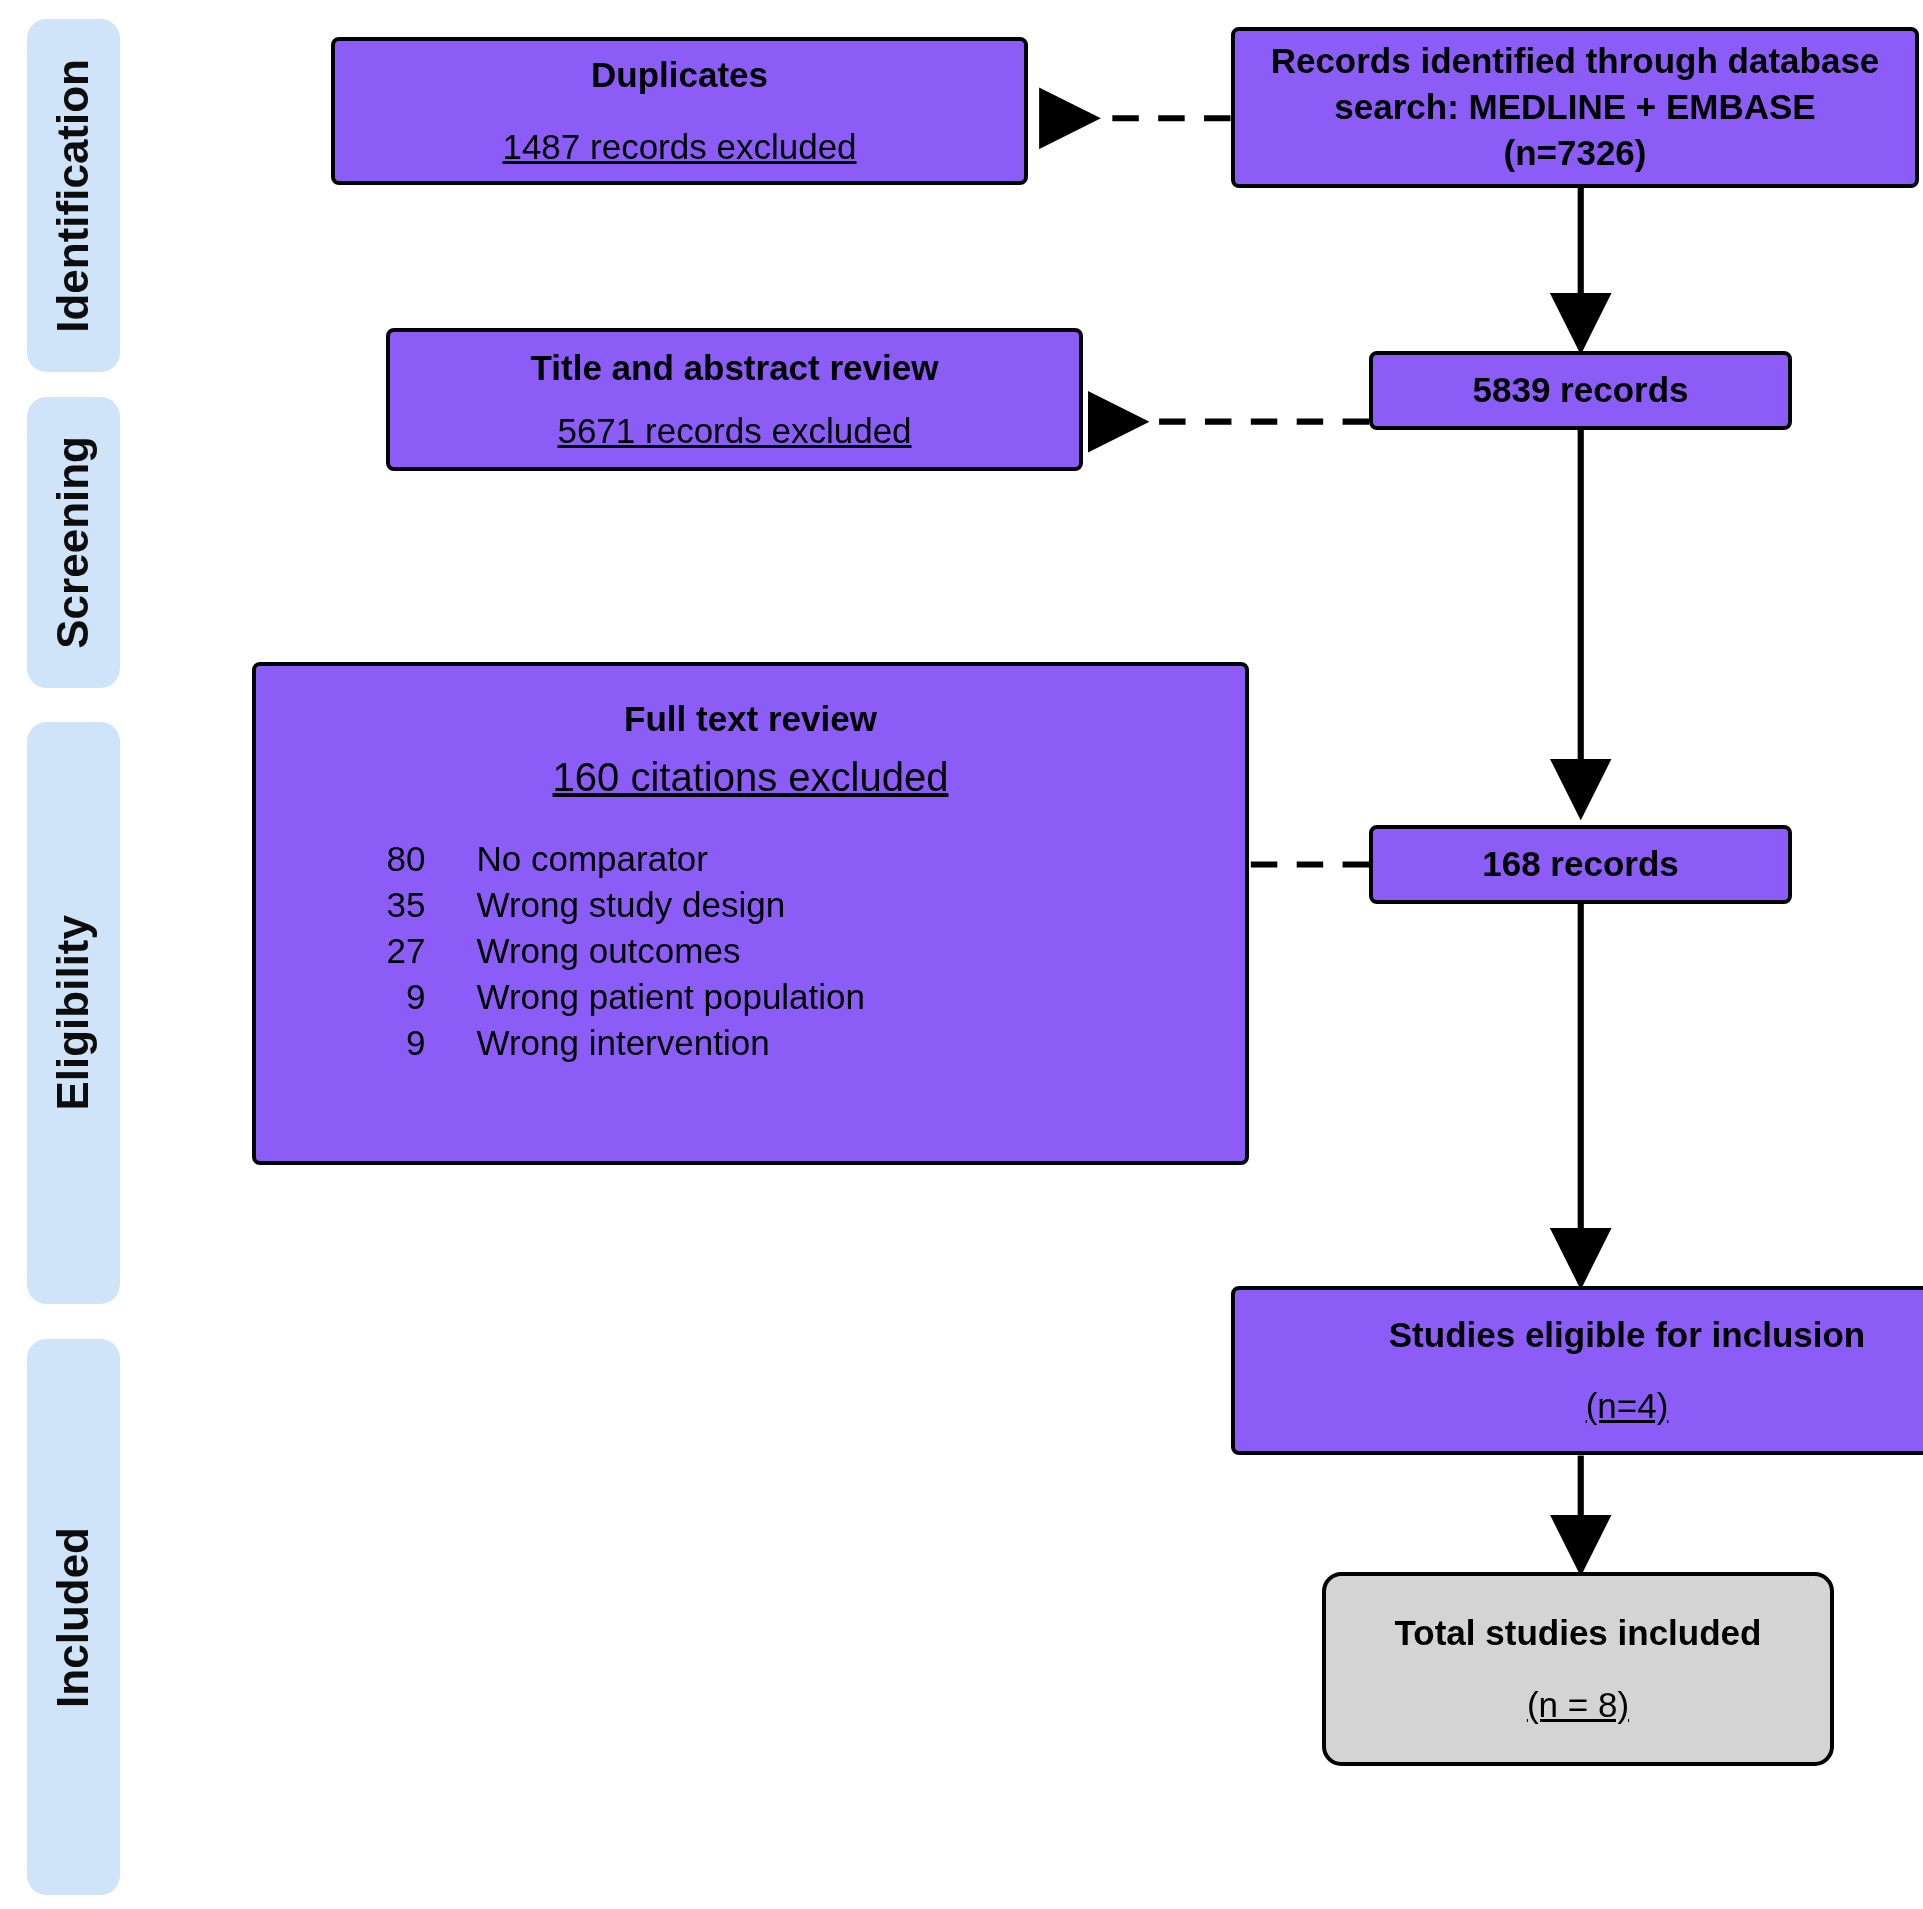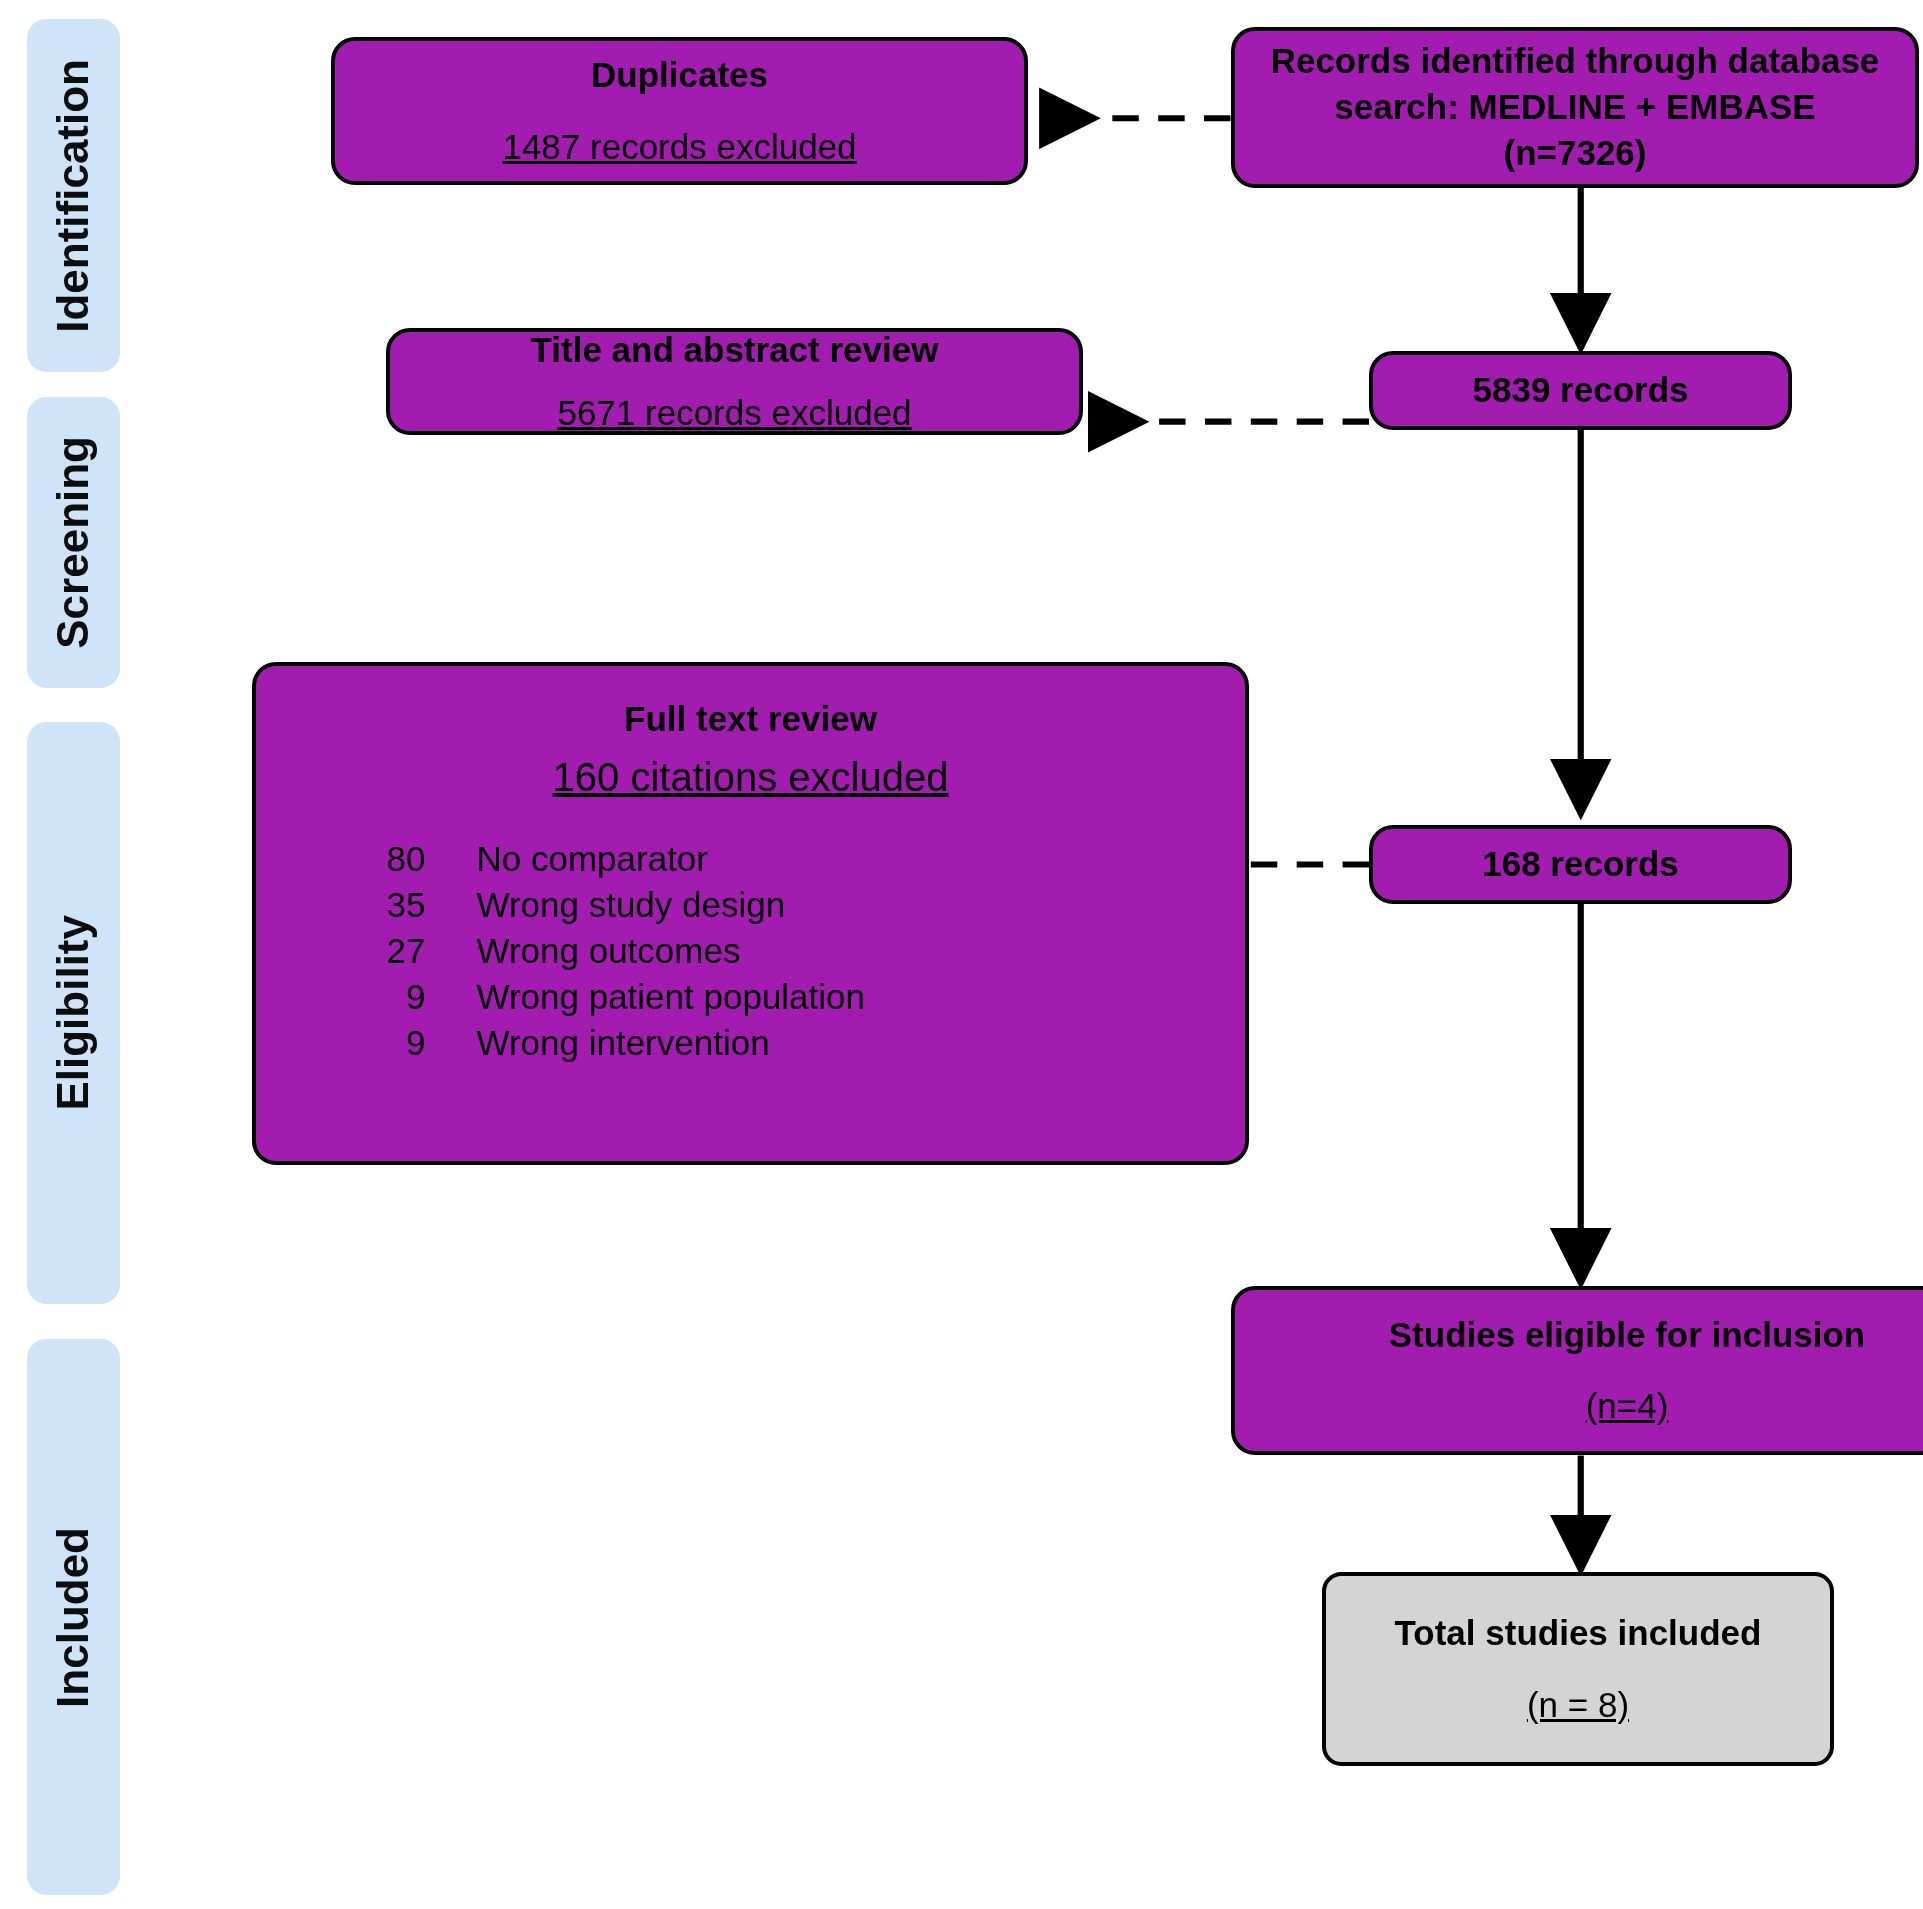--- a/index.html
+++ b/index.html
@@ -36,22 +36,22 @@
     letter-spacing: 0px;
     color: #0d0d0d;
     white-space: nowrap;
   }
 
   
   .box {
     position: absolute;
     box-sizing: border-box;
     border: 4.4px solid #000000;
-    border-radius: 24px;
-    background: #a21caf;
+    border-radius: 8px;
+    background: #8b5cf6;
     display: flex;
     flex-direction: column;
     align-items: center;
     justify-content: center;
     text-align: center;
     padding: 7px 12.4px;
   }
   .box.shaded { background: #d4d4d4; align-items: center; }
   .box .title {
     font-weight: bold;
@@ -160,21 +160,21 @@
 
   <div class="box" style="left:331px; top:37px; width:697px; height:148px;">
     <div class="title">Duplicates</div>
     <div class="sub">1487 records excluded</div>
   </div>
 
   <div class="box single" style="left:1369px; top:351px; width:423px; height:79px;">
     <div class="title">5839 records</div>
   </div>
 
-  <div class="box" style="left:386px; top:328px; width:697px; height:107px;">
+  <div class="box" style="left:386px; top:328px; width:697px; height:143px;">
     <div class="title">Title and abstract review</div>
     <div class="sub tight">5671 records excluded</div>
   </div>
 
   <div class="box single" style="left:1369px; top:825px; width:423px; height:79px;">
     <div class="title">168 records</div>
   </div>
 
   <div class="box ftr" style="left:252px; top:662px; width:997px; height:503px;">
     <div class="hdr">

